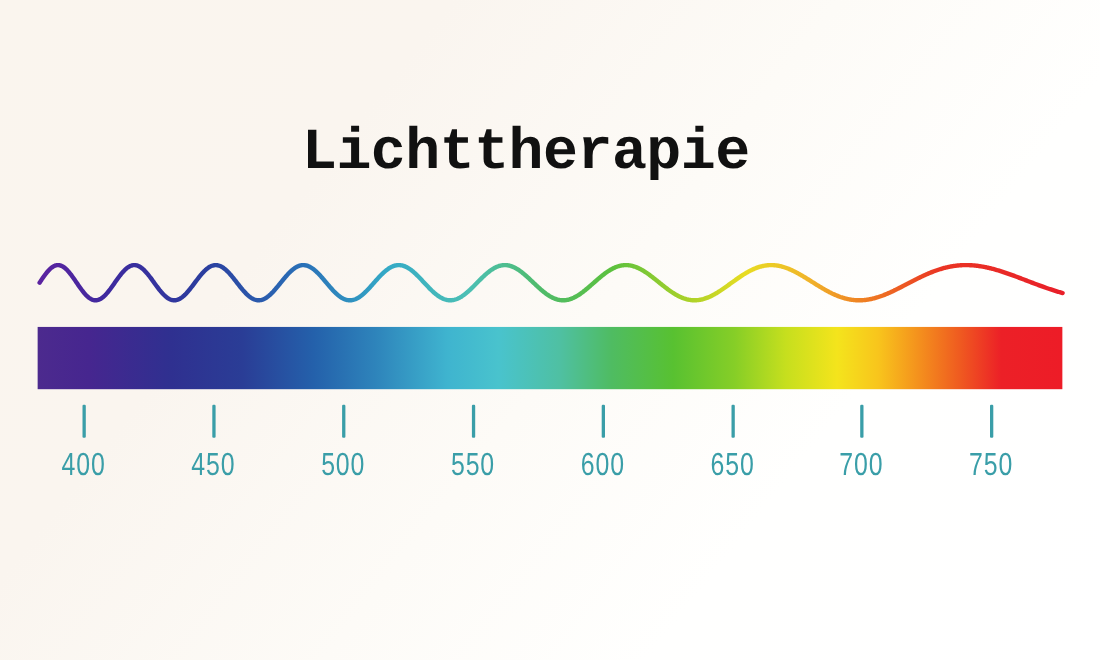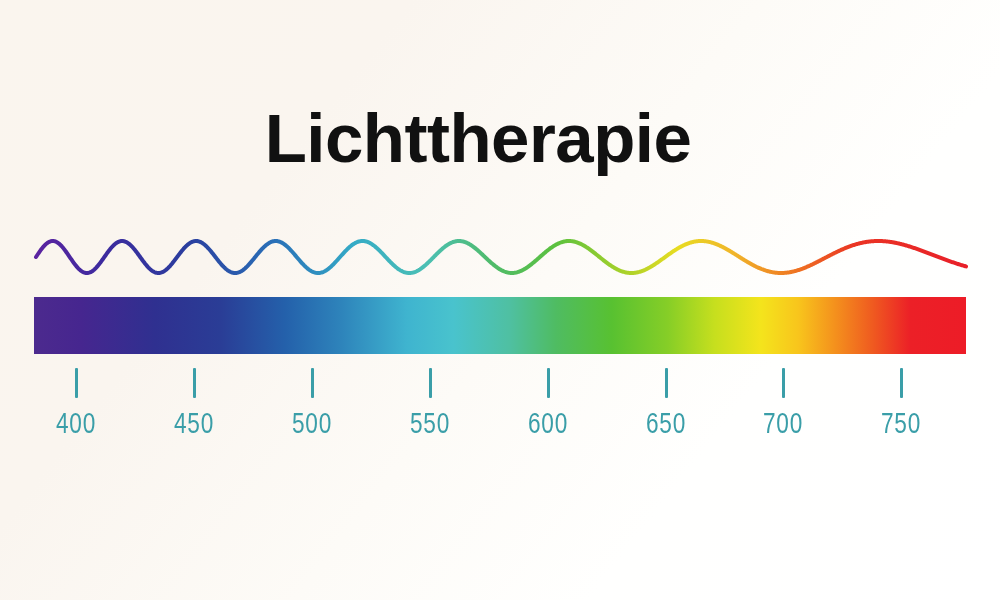--- a/index.html
+++ b/index.html
@@ -30,27 +30,27 @@
     overflow: hidden;
   }
 
   
   #title {
     position: absolute;
     left: 0;
     top: 99px;
     width: 956px;
     text-align: center;
-    font-size: 69px;
+    font-size: 53px;
     line-height: 80px;
     font-weight: 700;
     letter-spacing: -0.5px;
     color: #111111;
     white-space: nowrap;
-    font-family: Liberation Sans, sans-serif;
+    font-family: Liberation Mono, monospace;
   }
 
   
   #wave-wrap {
     position: absolute;
     left: 30px;
     top: 228px;
     width: 942px;
     height: 58px;
   }

